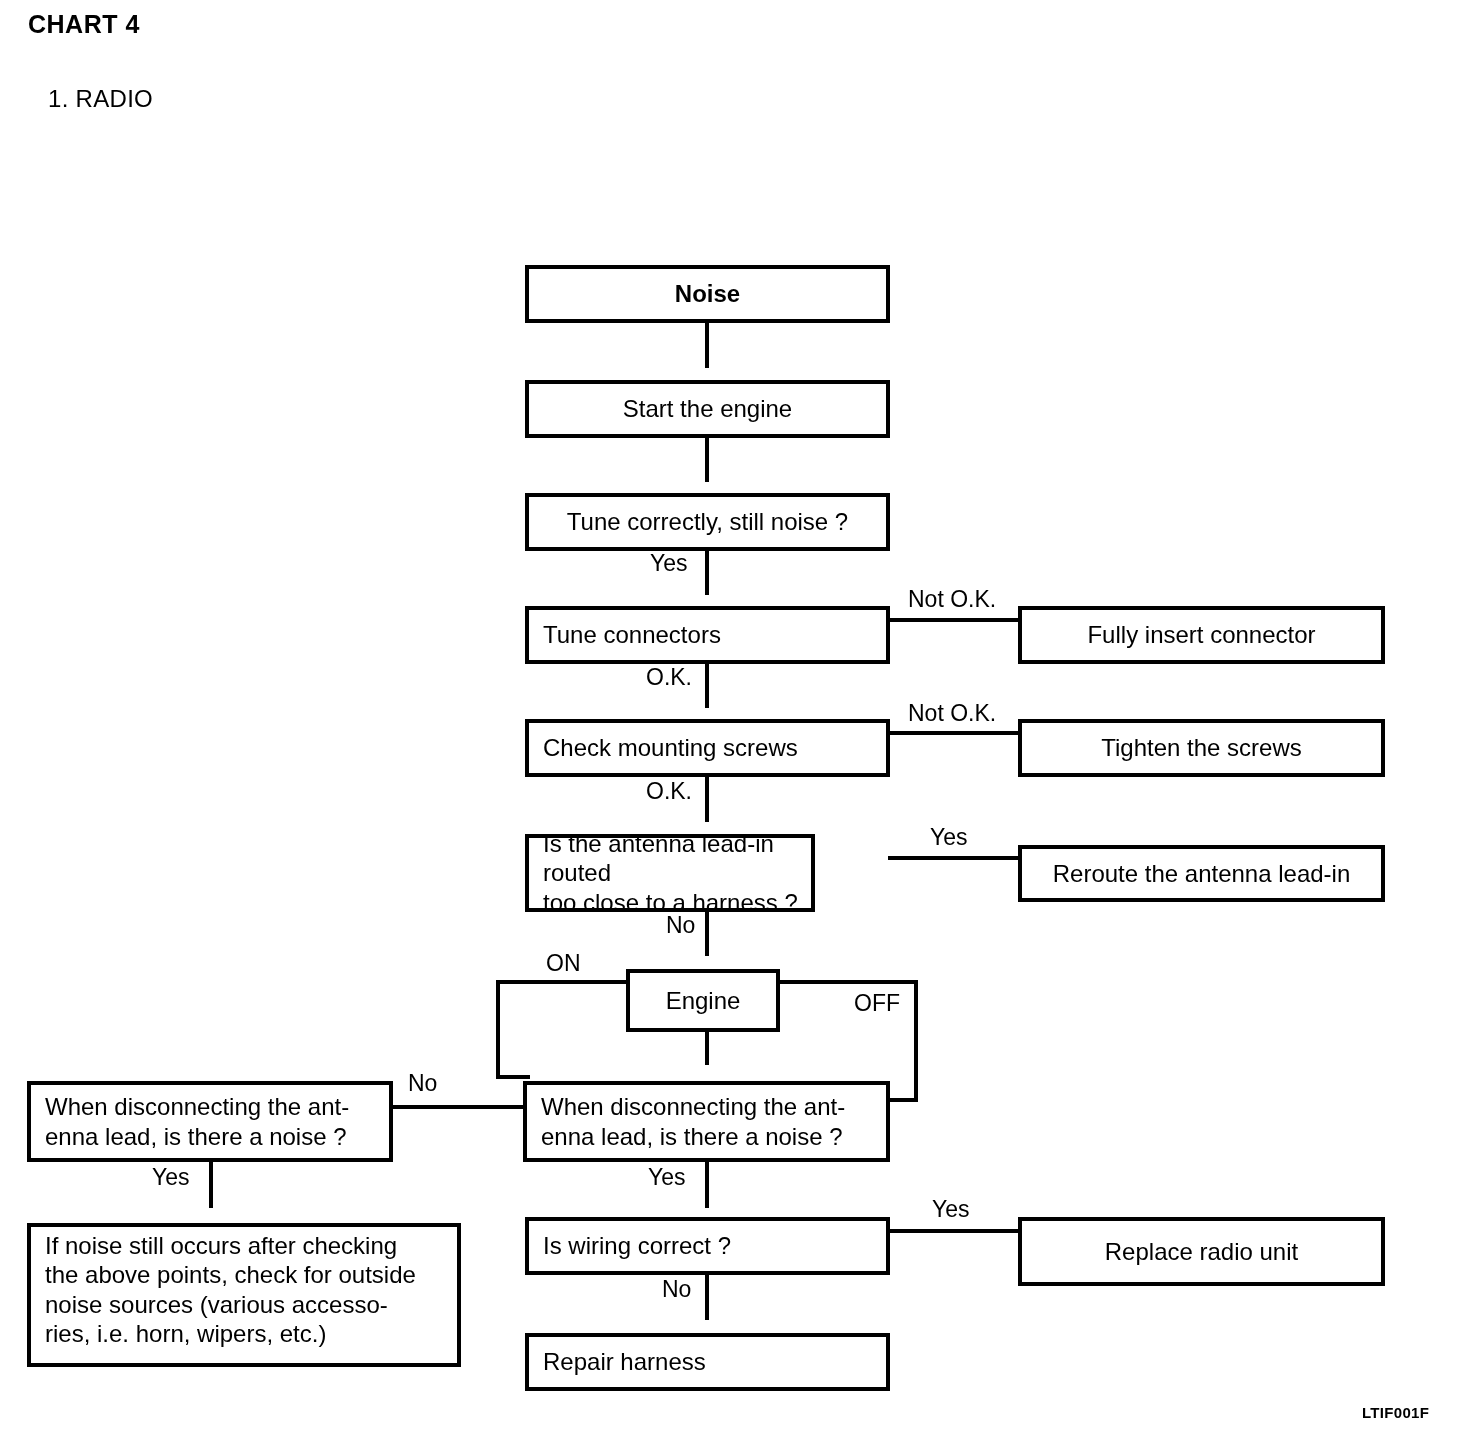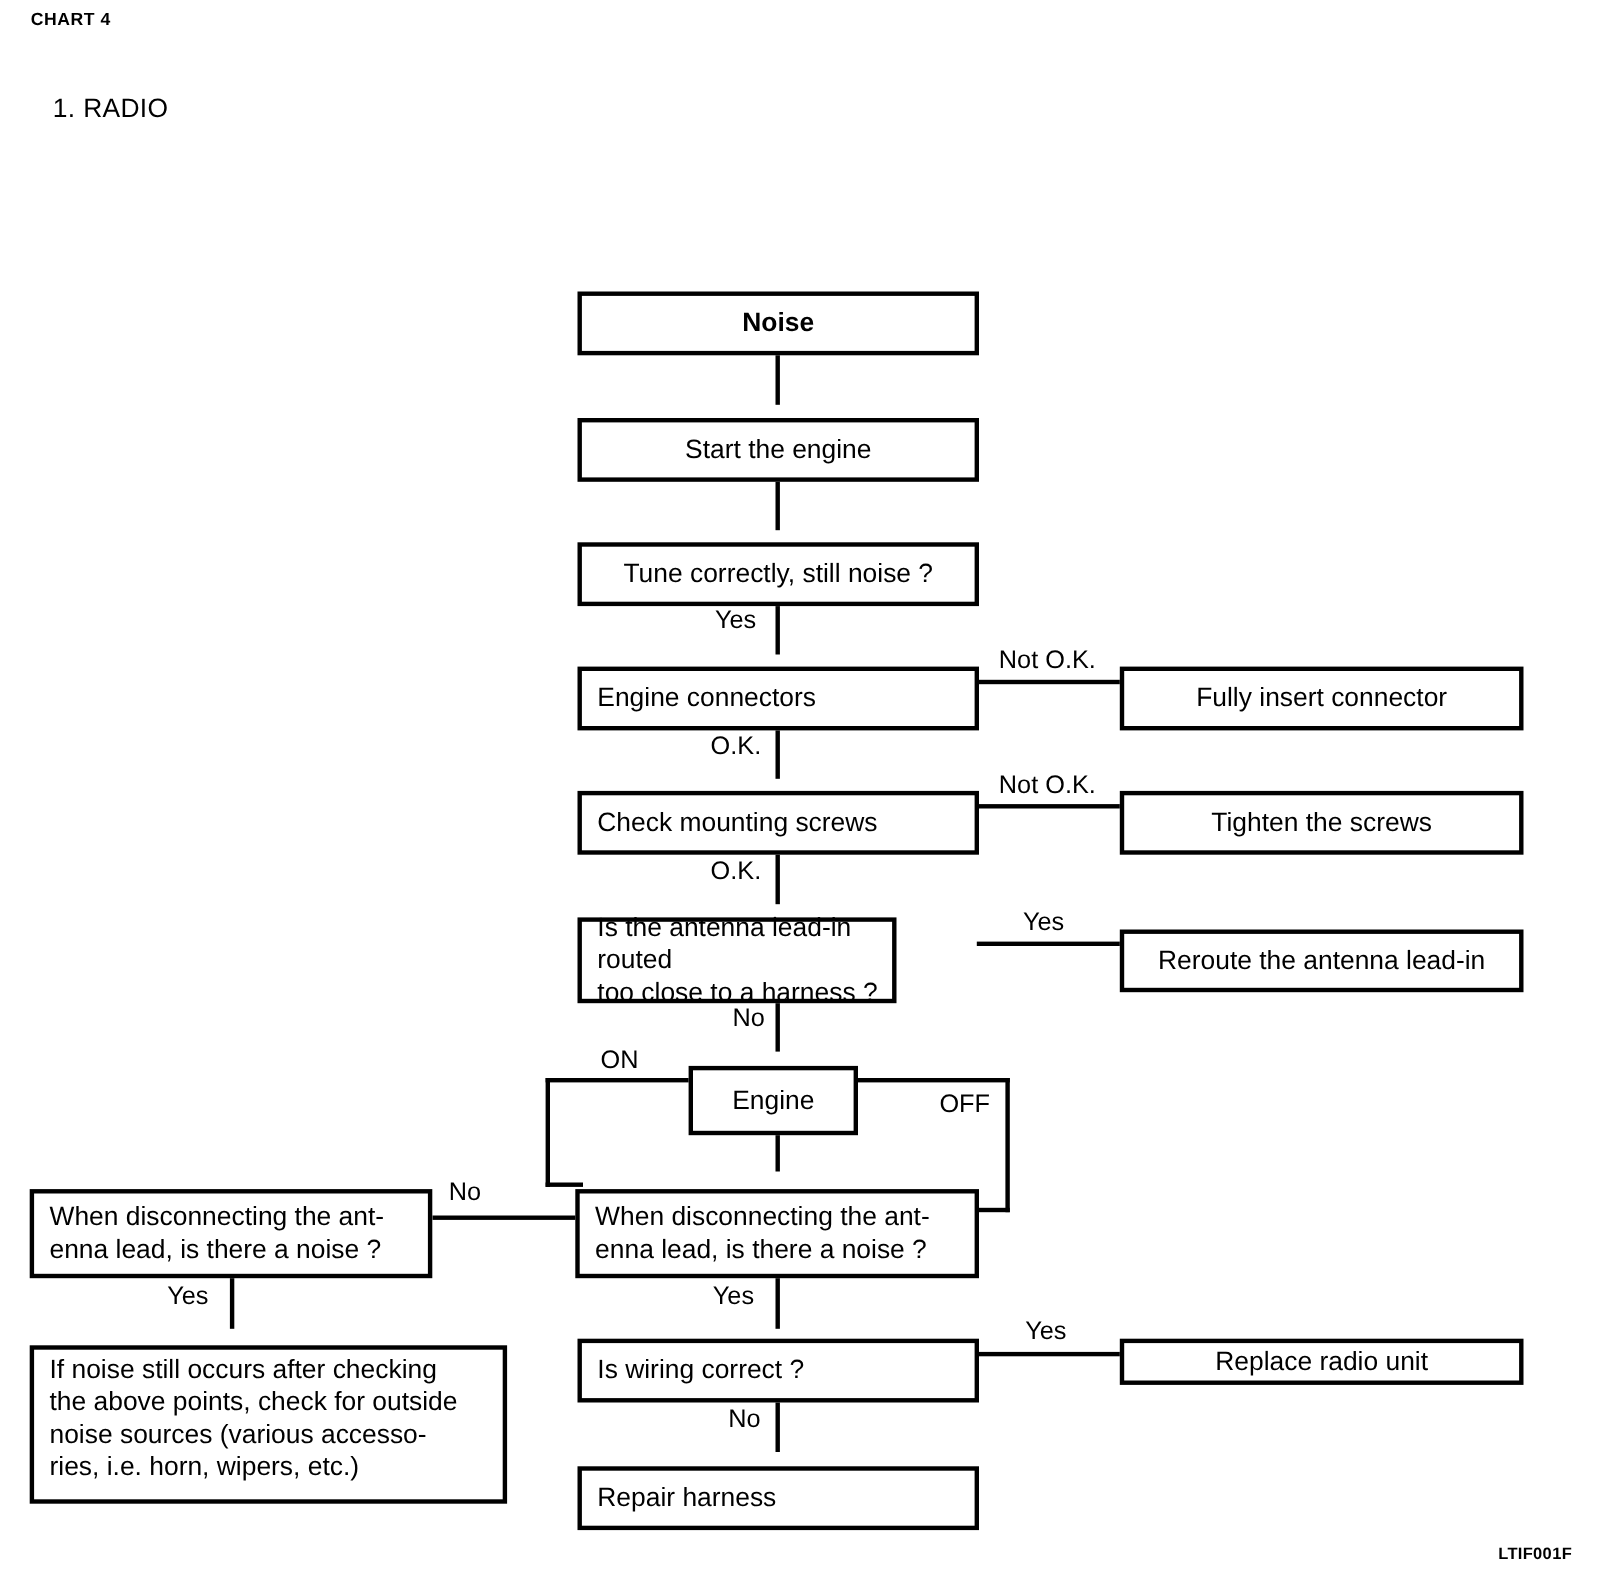--- a/index.html
+++ b/index.html
@@ -20,21 +20,21 @@
     position: absolute;
     left: 0; top: 0;
     width: 1472px;
     height: 1440px;
   }
 
   .chart-title {
     position: absolute;
     left: 28px;
     top: 10px;
-    font-size: 16px;
+    font-size: 25px;
     font-weight: bold;
     letter-spacing: 0.5px;
   }
   .section-title {
     position: absolute;
     left: 48px;
     top: 85px;
     font-size: 24px;
     font-weight: normal;
     letter-spacing: 0.3px;
@@ -153,21 +153,21 @@
 
   <div class="node center" style="left:525px; top:364px; width:365px; height:58px;">
     <span class="txt">Start the engine</span>
   </div>
 
   <div class="node center" style="left:525px; top:477px; width:365px; height:58px;">
     <span class="txt">Tune correctly, still noise ?</span>
   </div>
 
   <div class="node left" style="left:525px; top:590px; width:365px; height:58px;">
-    <span class="txt">Engine connectors</span>
+    <span class="txt">Tune connectors</span>
   </div>
 
   <div class="node center" style="left:1018px; top:590px; width:367px; height:58px;">
     <span class="txt">Fully insert connector</span>
   </div>
 
   <div class="node center" style="left:1018px; top:703px; width:367px; height:58px;">
     <span class="txt">Tighten the screws</span>
   </div>
 
@@ -202,21 +202,21 @@
     <span class="txt">If noise still occurs after checking
 the above points, check for outside
 noise sources (various accesso-
 ries, i.e. horn, wipers, etc.)</span>
   </div>
 
   <div class="node left" style="left:525px; top:1201px; width:365px; height:58px;">
     <span class="txt">Is wiring correct ?</span>
   </div>
 
-  <div class="node center" style="left:1018px; top:1201px; width:367px; height:42px;">
+  <div class="node center" style="left:1018px; top:1201px; width:367px; height:69px;">
     <span class="txt">Replace radio unit</span>
   </div>
 
   <div class="node left" style="left:525px; top:1317px; width:365px; height:58px;">
     <span class="txt">Repair harness</span>
   </div>
 
 </div>
 
 </body></html>

